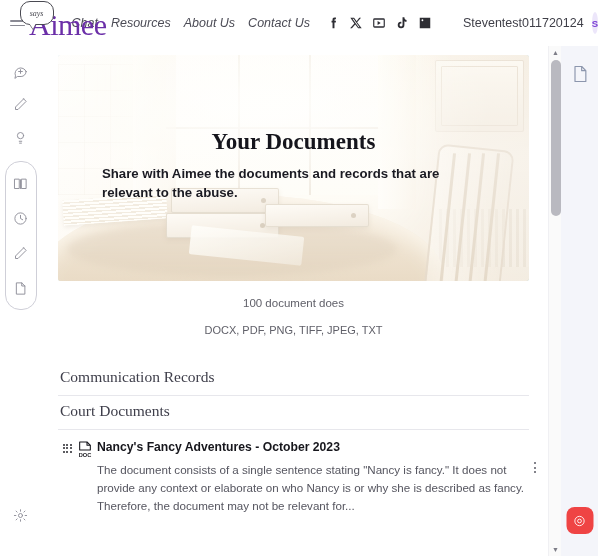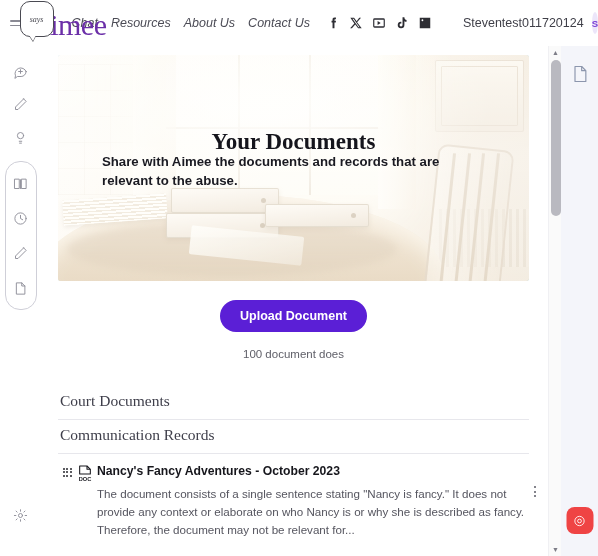--- a/index.html
+++ b/index.html
@@ -35,21 +35,21 @@
 
   .logo-wrap { position: relative; margin-left: 4px; width: 86px; height: 46px; }
   .logo-text {
     position: absolute; left: 0; bottom: 4px;
     font-family: "Liberation Serif", serif;
     font-size: 30px; font-weight: 400;
     color: #6b2fa8; letter-spacing: -0.5px;
   }
   .says-bubble {
     position: absolute; right: 0px; top: 1px;
-    width: 34px; height: 36px;
+    width: 34px; height: 24px;
     border: 1.3px solid #4a4a52; border-radius: 10px;
     background: #fff;
     font-size: 8px; color: #4a4a52;
     display: flex; align-items: center; justify-content: center;
     font-family: "Liberation Serif", serif; font-style: italic;
   }
   .says-bubble::after {
     content: ""; position: absolute; left: 8px; bottom: -5px;
     border-left: 4px solid transparent;
     border-right: 3px solid transparent;
@@ -220,21 +220,21 @@
     background: linear-gradient(180deg, rgba(255,255,255,.30), rgba(255,255,255,.52) 45%, rgba(255,255,255,.34));
   }
   .hero-text { position: absolute; inset: 0; padding: 0 20px; }
   .hero-title {
     position: absolute; top: 74px; left: 0; right: 0;
     text-align: center;
     font-family: "Liberation Serif", serif;
     font-size: 23px; font-weight: 700; color: #15151c;
   }
   .hero-sub {
-    position: absolute; top: 98px; left: 44px; right: 36px;
+    position: absolute; top: 110px; left: 44px; right: 36px;
     font-size: 13.2px; font-weight: 700; line-height: 1.42;
     color: #1a1a22;
   }
 
   
   .upload-wrap { text-align: center; margin-top: 19px; }
   .upload-btn {
     display: inline-block; padding: 9px 20px; border: none;
     border-radius: 999px; background: #5b1fd6; color: #fff;
     font-size: 12.5px; font-weight: 700; cursor: pointer;
@@ -459,28 +459,26 @@
           </div>
           <div class="sunwash"></div>
         </div>
         <div class="hero-veil"></div>
         <div class="hero-text">
           <div class="hero-title">Your Documents</div>
           <div class="hero-sub">Share with Aimee the documents and records that are relevant to the abuse.</div>
         </div>
       </div>
 
-      <div class="upload-wrap">
-        <button class="upload-btn">Upload Document</button>
-      </div>
       <div class="limit-text">100 document does</div>
+      <div class="formats-text">DOCX, PDF, PNG, TIFF, JPEG, TXT</div>
 
       <div class="sections">
+        <div class="section-head">Communication Records</div>
         <div class="section-head">Court Documents</div>
-        <div class="section-head">Communication Records</div>
       </div>
 
       <div class="doc-item">
         <div class="drag-handle">
           <b></b>
             <b></b>
             <b></b>
           <b></b>
             <b></b>
             <b></b>

